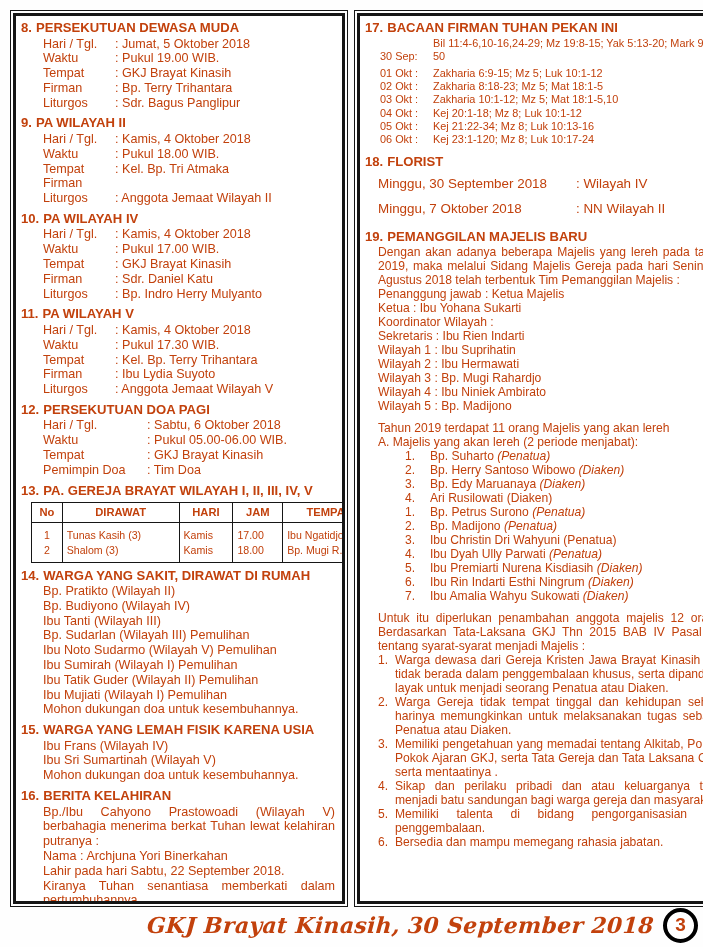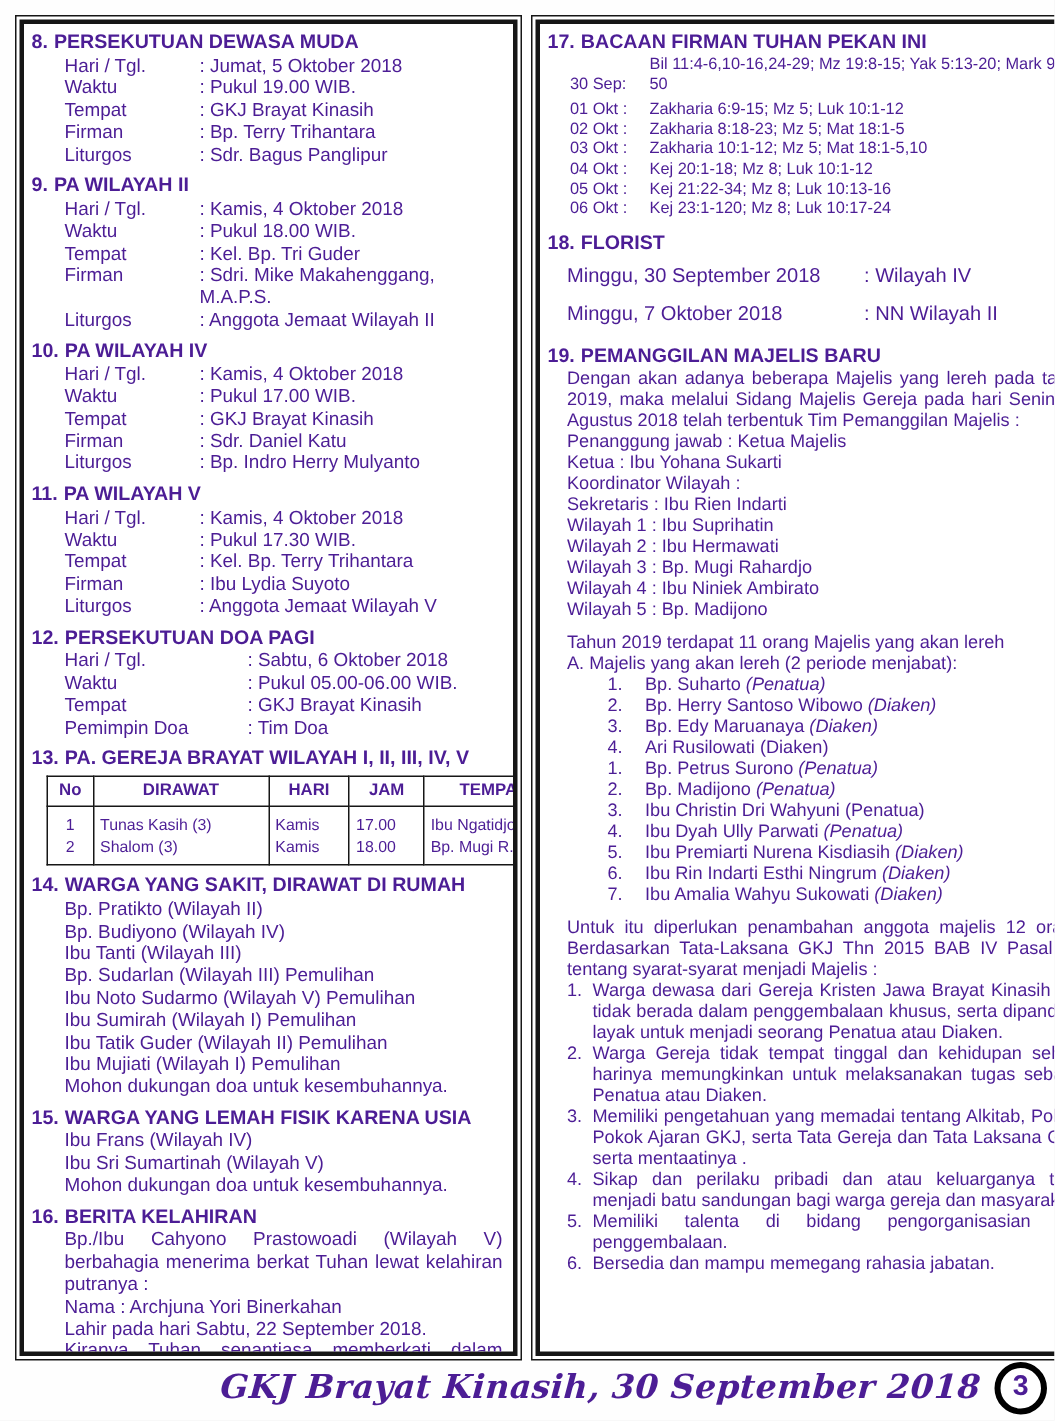--- a/index.html
+++ b/index.html
@@ -1,29 +1,29 @@
 <!DOCTYPE html>
 <html><head>
 <meta charset="utf-8">
 <style>
   html,body{margin:0;padding:0;background:#f3f3f3;}
   .page{position:relative;width:703px;height:947px;background:#fefefe;
-        font-family:"Liberation Sans",sans-serif;color:#4c1d95;overflow:hidden;}
+        font-family:"Liberation Sans",sans-serif;color:#c2410c;overflow:hidden;}
   .box{position:absolute;top:10px;border:1.5px solid #161616;padding:2px;box-sizing:border-box;background:#fff;}
   .box-left{left:10px;width:338px;height:897px;}
   .box-right{left:354px;width:384px;height:897px;}
   .box-inner{border:3px solid #161616;width:100%;height:100%;box-sizing:border-box;
              padding:4px 7px 2px 5px;overflow:hidden;}
   
   .lcol{font-size:12.6px;line-height:14.8px;}
   .sec{margin-bottom:5px;}
   .sec-head{font-weight:bold;font-size:13.1px;line-height:16.5px;}
   .sec-head .num{margin-right:4px;}
   .sec-body{margin-left:22px;}
-  .kv{display:flex;gap:18px;}
+  .kv{display:flex;}
   .kv .k{flex:none;width:72px;}
   .kv-wide .k{width:104px;}
   .kv .v{flex:1;}
   .just{text-align:justify;}
   
   .grp-table{border-collapse:collapse;margin:3px 0 2px 10px;width:344px;}
   .grp-table th{border:1px solid #161616;font-size:11.2px;font-weight:bold;padding:2px 3px;text-align:center;}
   .grp-table td{border-left:1px solid #161616;border-right:1px solid #161616;
                 font-size:10.6px;padding:0 4px;vertical-align:top;}
   .grp-table tr.r0 td{padding-top:5px;}
@@ -94,25 +94,24 @@
           <div class="kv">
               <span class="k">Hari / Tgl.</span>
               <span class="v">: Kamis, 4 Oktober 2018</span>
             </div>
           <div class="kv">
               <span class="k">Waktu</span>
               <span class="v">: Pukul 18.00 WIB.</span>
             </div>
           <div class="kv">
               <span class="k">Tempat</span>
-              <span class="v">: Kel. Bp. Tri Guder</span>
+              <span class="v">: Kel. Bp. Tri Atmaka</span>
             </div>
           <div class="kv">
               <span class="k">Firman</span>
-              <span class="v">: Sdri. Mike Makahenggang, M.A.P.S.</span>
             </div>
           <div class="kv">
               <span class="k">Liturgos</span>
               <span class="v">: Anggota Jemaat Wilayah II</span>
             </div>
         </div>
       </div>
 
       <div class="sec">
         <div class="sec-head"><span class="num">10.</span><span>PA WILAYAH IV</span></div>

